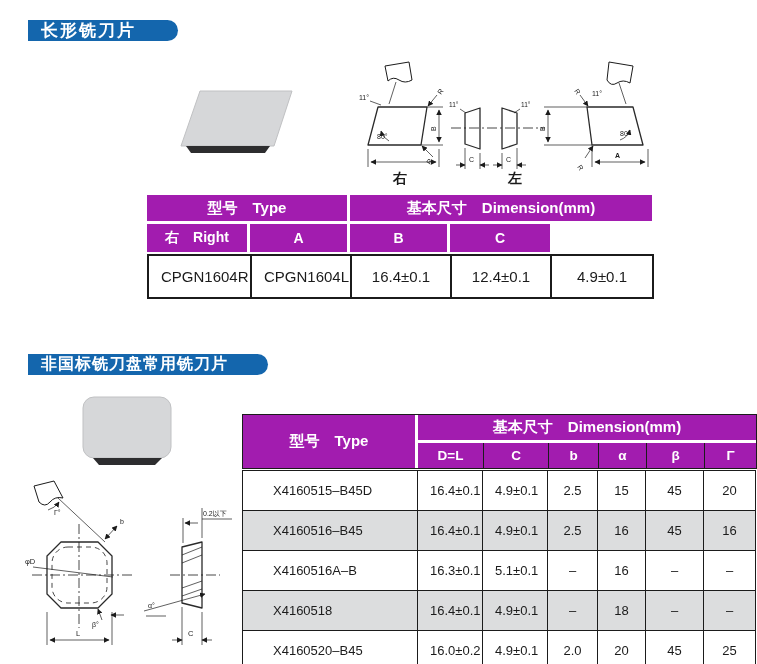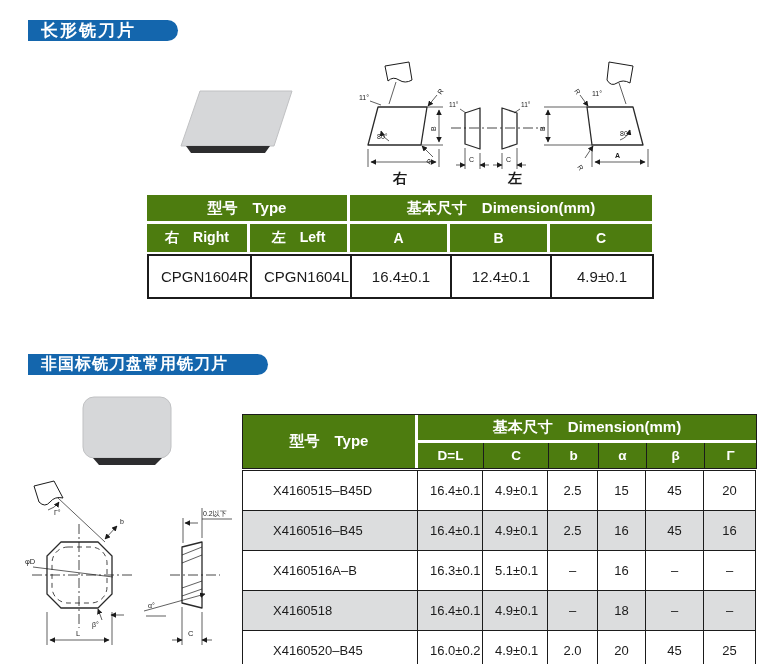--- a/index.html
+++ b/index.html
@@ -27,21 +27,21 @@
   .thin{stroke:#1b1b1b;stroke-width:0.7;fill:none;}
   .dash{stroke:#1b1b1b;stroke-width:0.8;fill:none;stroke-dasharray:5 4;}
   .dashdot{stroke:#1b1b1b;stroke-width:0.8;fill:none;stroke-dasharray:10 3 2 3;}
   .body-fill{fill:none;stroke:#2a2a2a;stroke-width:1.3;stroke-linejoin:round;}
   .big-label{font-size:14px;font-weight:bold;}
   .dim-label{font-size:7.5px;}
   .small-label{font-size:7px;}
   
   .thead{position:absolute;display:grid;}
   .hc{
-    background:#4d7c0f;color:#fff;font-weight:bold;
+    background:#a21caf;color:#fff;font-weight:bold;
     display:flex;align-items:center;justify-content:center;
     box-sizing:border-box;
   }
   .thead1{left:147px;top:195px;width:505px;grid-template-columns:103px 100px 100px 100px 102px;grid-template-rows:29px 28px;}
   .thead1 .c-type{grid-column:1/3;grid-row:1;border-right:3px solid #fff;border-bottom:3px solid #fff;font-size:15px;}
   .thead1 .c-dim{grid-column:3/6;grid-row:1;border-bottom:3px solid #fff;font-size:15px;}
   .thead1 .s{grid-row:2;font-size:14px;border-right:3px solid #fff;}
   .thead1 .s:last-child{border-right:none;}
   .thead2{left:242px;top:414px;width:513px;grid-template-columns:175px 65px 65px 50px 48px 58px 52px;grid-template-rows:28px 25px;border:1.5px solid #1b1b1b;}
   .thead2 .c-type{grid-column:1;grid-row:1/3;border-right:3px solid #fff;font-size:15px;}
@@ -132,21 +132,20 @@
     <text class="small-label" transform="translate(219,113) rotate(55)">R</text>
     <path class="thin" d="M234,95 L234,113 M290,95 L290,113"></path>
     <path class="thin" d="M237,108 L287,108" marker-start="url(#ah1)" marker-end="url(#ah1)"></path>
     <text class="small-label" x="257" y="104" font-weight="bold">A</text>
   </svg>
 
   <div class="thead thead1">
     <div class="hc c-type">型号　Type</div>
     <div class="hc c-dim">基本尺寸　Dimension(mm)</div>
     <div class="hc s">右　Right</div>
-    <div class="hc s">左　Left</div>
     <div class="hc s">A</div>
     <div class="hc s">B</div>
     <div class="hc s">C</div>
   </div>
 
   <table class="tdata tdata1">
     <colgroup>
         <col style="width:103px">
         <col style="width:100px">
         <col style="width:100px">

